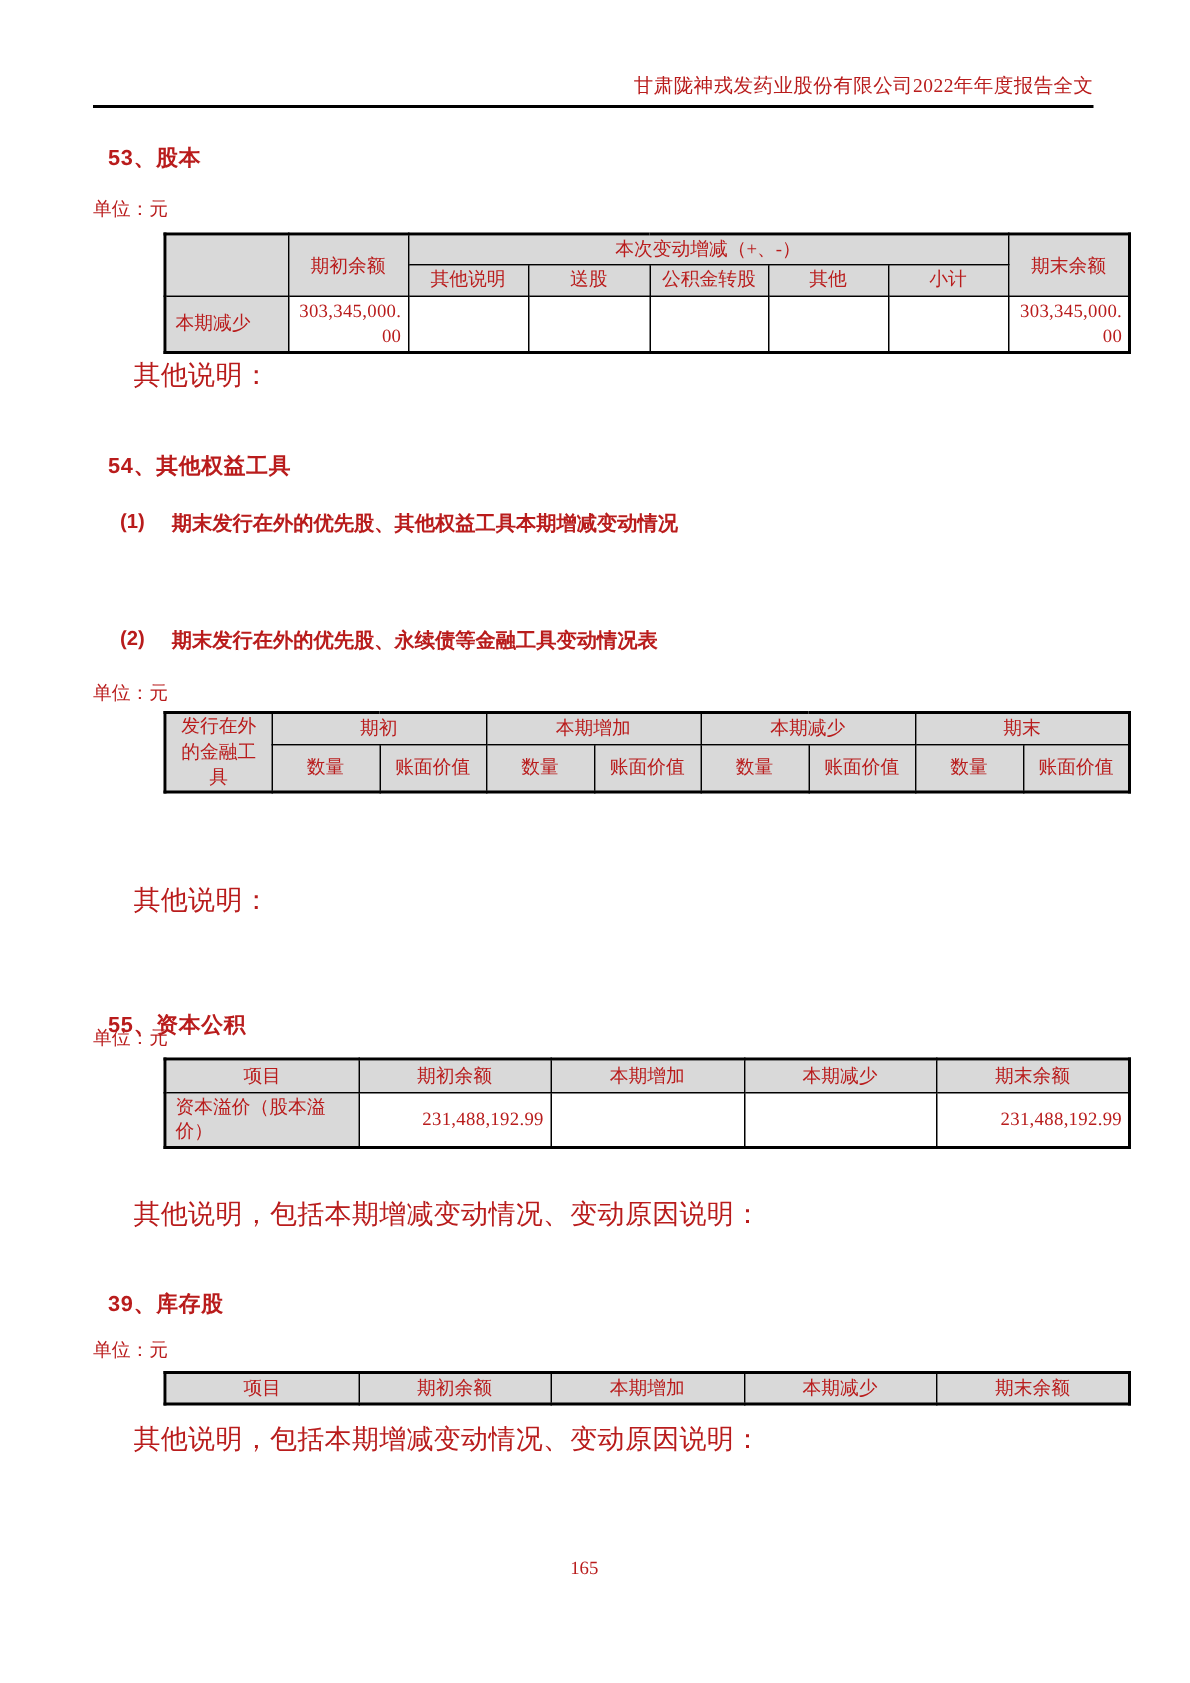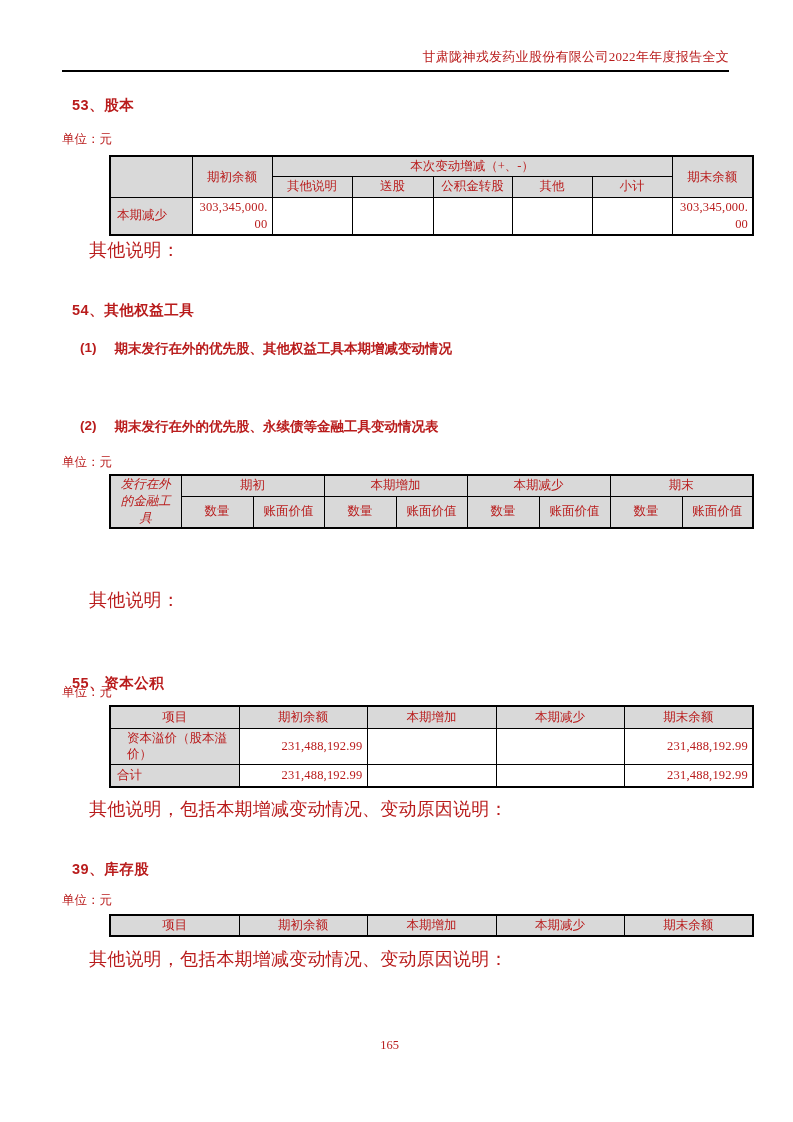--- a/index.html
+++ b/index.html
@@ -81,22 +81,22 @@
     text-align: left;
     padding-left: 6px;
   }
   .fin-table td.cell-num {
     text-align: right;
     word-break: break-all;
     letter-spacing: 0.2px;
     padding-right: 4px;
   }
   .fin-table td.cell-empty { background: #ffffff; }
-  #table-equity th.instrument-head { padding: 0 8px; font-style: italic; }
-  #table-capital-reserve td.cell-label.wrap-label { padding: 1px 10px 1px 16px; }
+  #table-equity th.instrument-head { padding: 0 8px; }
+  #table-capital-reserve td.cell-label.wrap-label { padding: 1px 10px 1px 6px; }
   .page-number {
     position: absolute;
     top: 1038px; left: 62px; width: 655px;
     text-align: center;
     font-size: 12.5px;
   }
 </style>
 </head>
 <body>
 
@@ -216,27 +216,20 @@
       <th>本期减少</th>
       <th>期末余额</th>
     </tr>
     <tr style="height:36px">
       <td class="cell-label wrap-label">资本溢价（股本溢价）</td>
       <td class="cell-num">231,488,192.99</td>
       <td class="cell-empty"></td>
       <td class="cell-empty"></td>
       <td class="cell-num">231,488,192.99</td>
     </tr>
-    <tr style="height:22px">
-      <td class="cell-label">合计</td>
-      <td class="cell-num">231,488,192.99</td>
-      <td class="cell-empty"></td>
-      <td class="cell-empty"></td>
-      <td class="cell-num">231,488,192.99</td>
-    </tr>
   </tbody>
     </table>
 
   <div class="note-text" style="top:797px;">其他说明，包括本期增减变动情况、变动原因说明：</div>
 
   <div class="sec-title" style="top:860px;">39、库存股</div>
   <div class="unit-label" style="top:892px;">单位：元</div>
 
   <table class="fin-table" id="table-treasury-stock" style="top:914px;">
     <colgroup>

